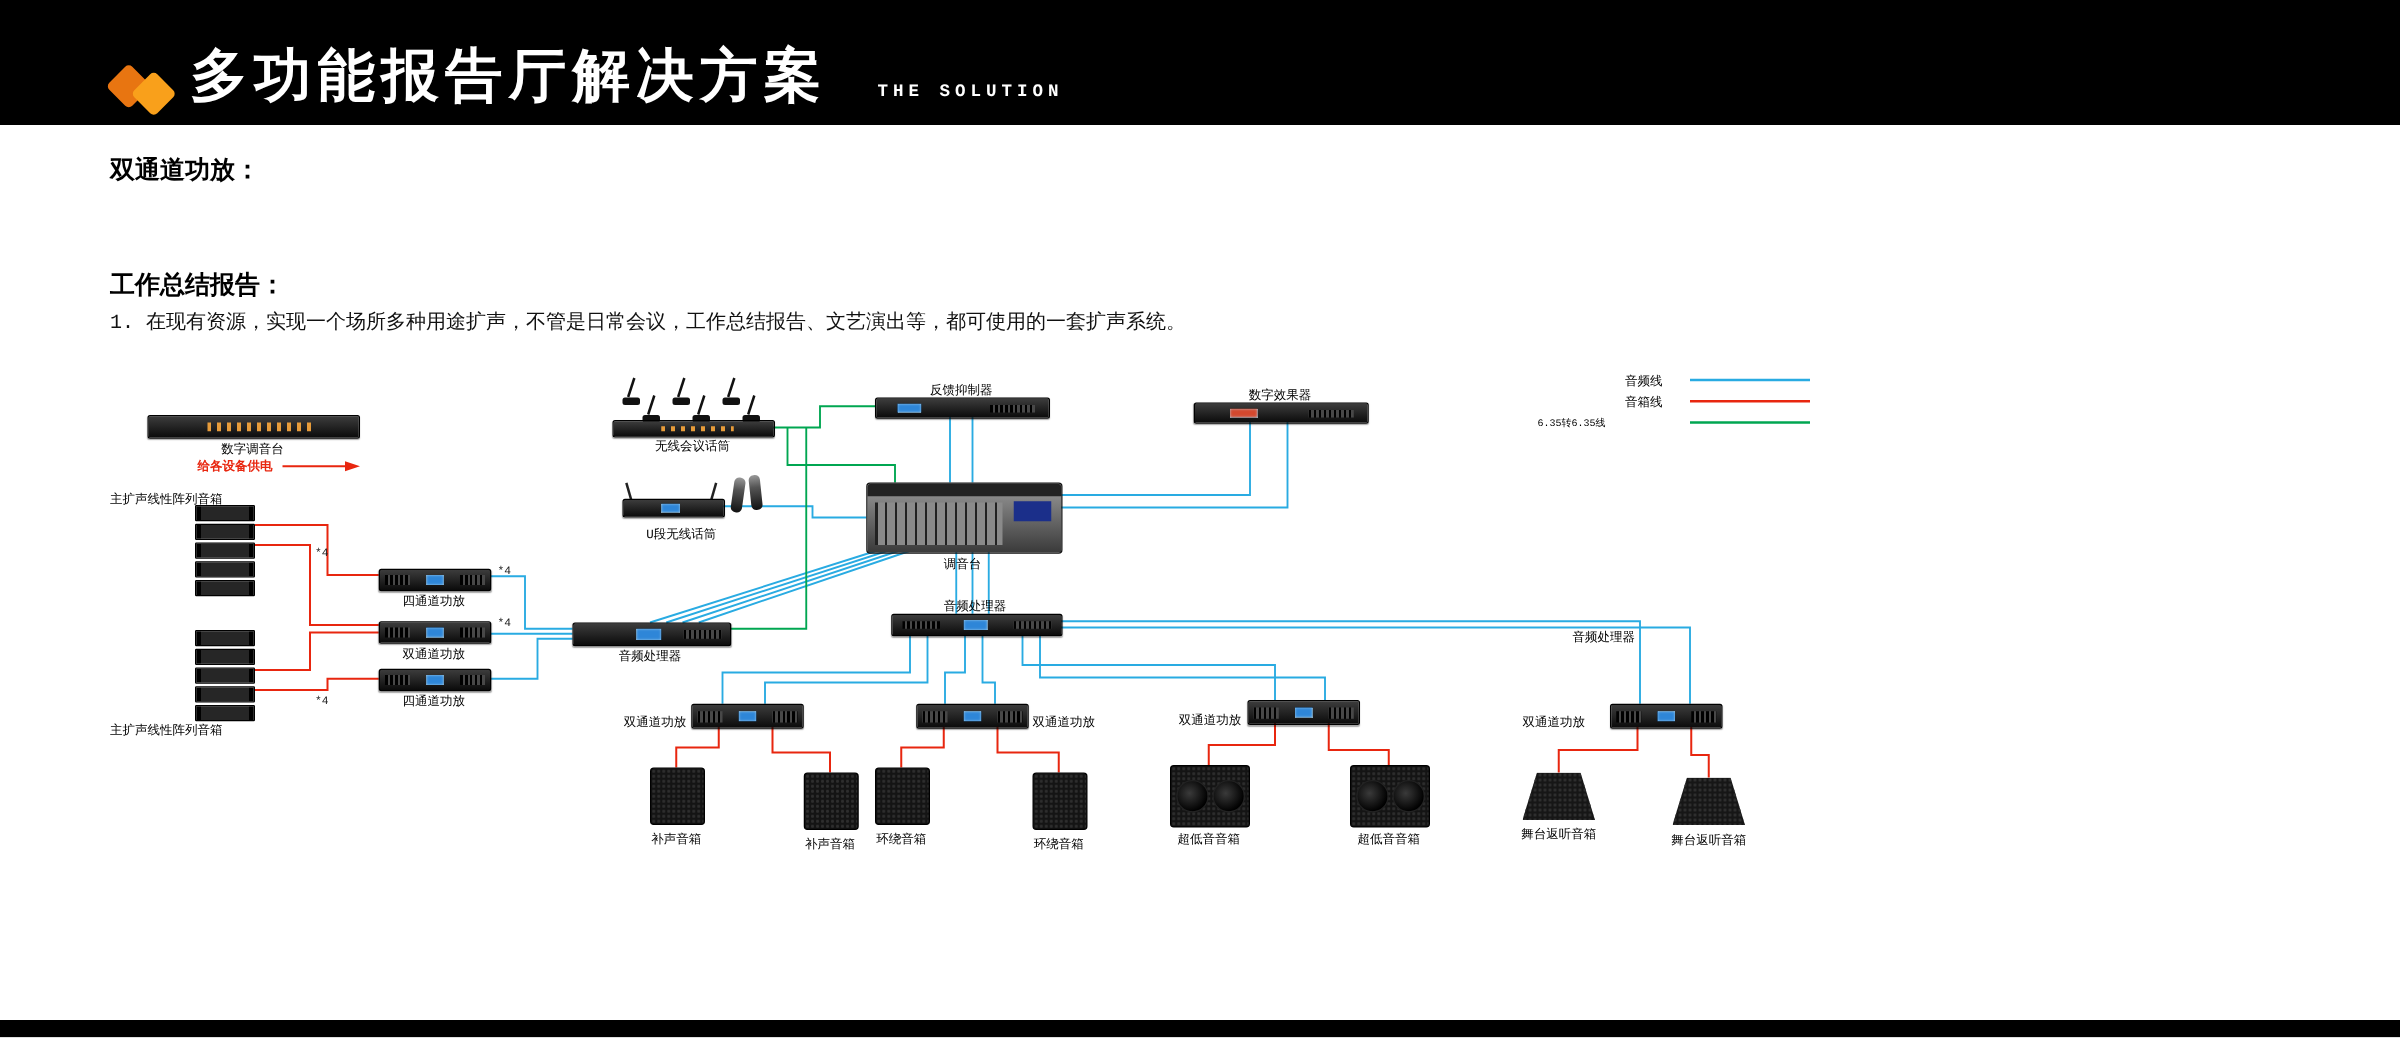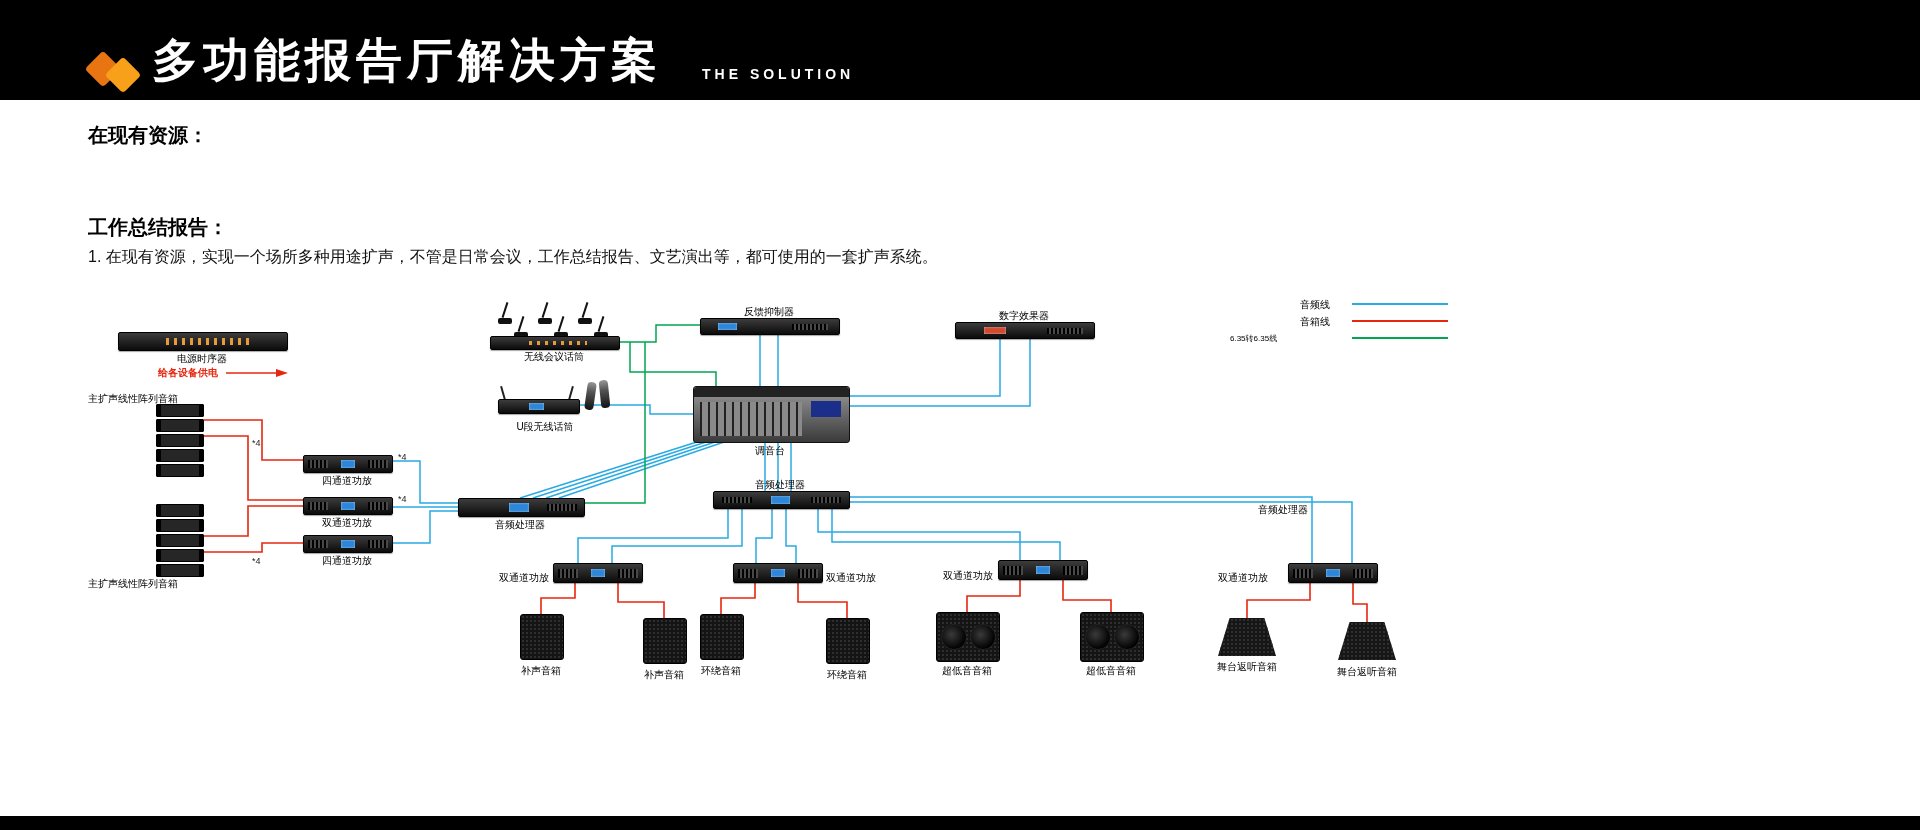--- a/index.html
+++ b/index.html
@@ -1,17 +1,17 @@
 <!DOCTYPE html>
 <html><head>
 <meta charset="utf-8">
 <style>
   html,body{margin:0;padding:0;background:#fff;}
   #stage{position:relative;width:1920px;height:830px;background:#fff;overflow:hidden;
-         font-family:Liberation Sans, sans-serif;color:#111;}
+         font-family:Liberation Mono, monospace;color:#111;}
 
   
   .header{position:absolute;left:0;top:0;width:1920px;height:100px;background:#000;}
   .dia{position:absolute;width:26px;height:26px;transform:rotate(45deg);border-radius:4px;}
   .d1{left:90px;top:56px;background:#e87511;}
   .d2{left:110px;top:62px;background:#f9a01b;}
   .page-title{position:absolute;left:152px;top:30px;font-size:46px;font-weight:900;color:#fff;letter-spacing:5px;white-space:nowrap;}
   .page-subtitle{position:absolute;left:702px;top:66px;font-size:14px;font-weight:bold;color:#fff;letter-spacing:4px;white-space:nowrap;}
   .bk-logo{position:absolute;left:1733px;top:7px;width:138px;height:86px;background:#000;border:3px solid #d94400;box-sizing:border-box;text-align:center;}
   .bk-letters{display:block;margin-top:2px;font-size:44px;line-height:48px;font-weight:900;color:#e8490f;letter-spacing:-2px;}
@@ -71,21 +71,21 @@
 
 <div id="stage">
 
   <div class="header">
     <span class="dia d1"></span>
     <span class="dia d2"></span>
     <div class="page-title">多功能报告厅解决方案</div>
     <div class="page-subtitle">THE SOLUTION</div>
   </div>
 
-  <div class="sec-title" style="top:122px">在现有资源：</div>
+  <div class="sec-title" style="top:122px">双通道功放：</div>
   <div class="sec-title" style="top:214px">工作总结报告：</div>
   <div class="desc-line" style="top:247px">1. 在现有资源，实现一个场所多种用途扩声，不管是日常会议，工作总结报告、文艺演出等，都可使用的一套扩声系统。</div>
 
   <div>
     <span class="leg-label" style="left:1300px;top:298px">音频线</span>
     <span class="leg-line" style="left:1352px;top:303px;background:#29abe2"></span>
     <span class="leg-label" style="left:1300px;top:315px">音箱线</span>
     <span class="leg-line" style="left:1352px;top:320px;background:#e8260f"></span>
     <span class="leg-label leg-small" style="left:1230px;top:333px">6.35转6.35线</span>
     <span class="leg-line" style="left:1352px;top:337px;background:#00a651"></span>
@@ -139,21 +139,21 @@
     <g stroke="#00a651" stroke-width="1.5" fill="none">
       <polyline points="618,342 656,342 656,325 700,325"></polyline>
       <polyline points="630,342 630,372 716,372 716,386"></polyline>
       <polyline points="645,342 645,503 583,503"></polyline>
     </g>
   </svg>
 
   <div class="dev rack" style="left:118px;top:332px;width:168px;height:17px">
     <i class="leds" style="left:28%;top:30%;width:50%;height:40%"></i>
   </div>
-  <div class="dlabel" style="left:202px;top:352px">电源时序器</div>
+  <div class="dlabel" style="left:202px;top:352px">数字调音台</div>
   <div class="dlabel red" style="left:188px;top:366px">给各设备供电</div>
 
   <div class="dlabel" style="left:133px;top:392px">主扩声线性阵列音箱</div>
   <div class="la" style="left:156px;top:404px">
       <i></i>
       <i></i>
       <i></i>
       <i></i>
       <i></i>
     </div>

